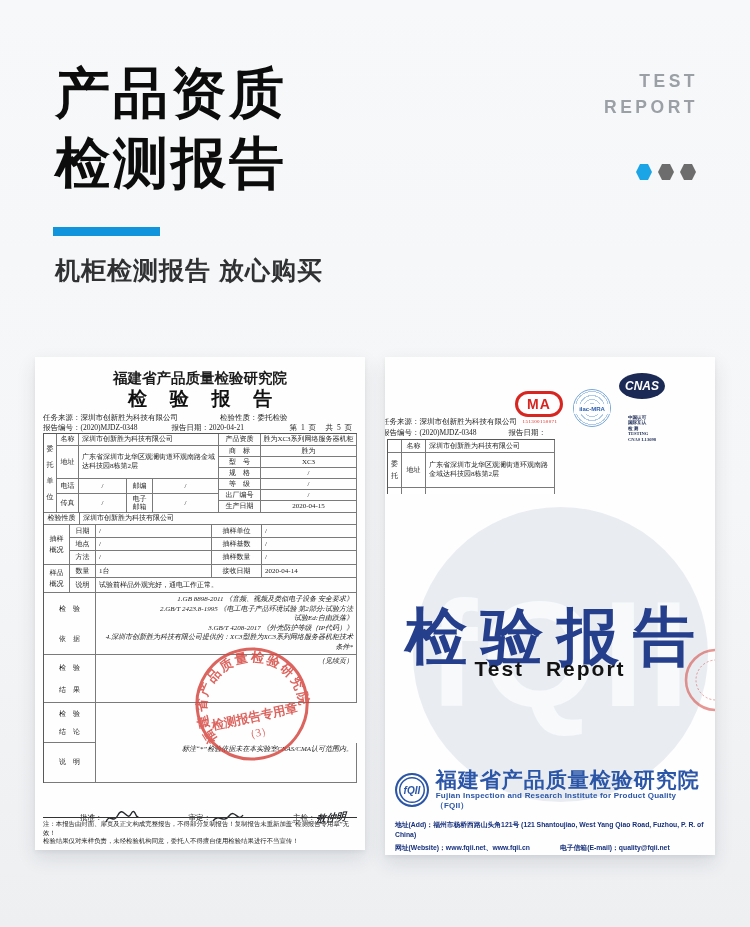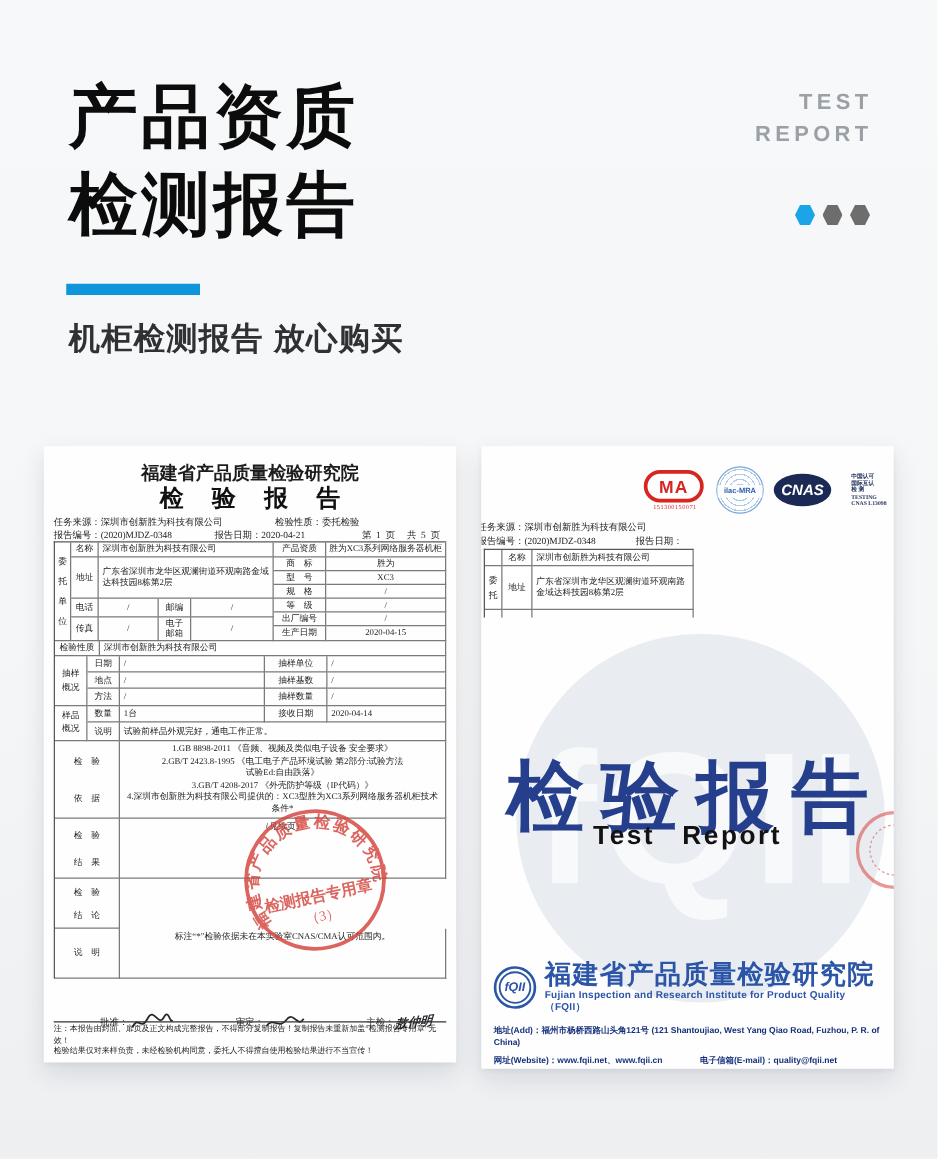--- a/index.html
+++ b/index.html
@@ -40,21 +40,21 @@
 
   .tbl { position:absolute; left:8px; top:76px; width:314px; border-top:1px solid #585858;
     border-left:1px solid #585858; font-size:7px; color:#232323; }
   .tr { display:flex; }
   .c { border-right:1px solid #7a7a7a; border-bottom:1px solid #7a7a7a; display:flex;
     align-items:center; justify-content:center; text-align:center; overflow:hidden; line-height:1.25; }
   .c.left { justify-content:flex-start; text-align:left; padding-left:3px; }
   .col { display:flex; flex-direction:column; }
   .f1 { flex:1; }
   .vlab { white-space:pre-line; }
-  .blk { align-items:flex-start; justify-content:flex-start; text-align:center; padding:2px 3px; display:block; }
+  .blk { align-items:flex-start; justify-content:flex-start; text-align:right; padding:2px 3px; display:block;font-style:italic; }
   .blk div { line-height:9.6px; }
 
   .sign-row { top:440px; left:23px; width:314px; display:flex; align-items:center; font-size:7.5px; color:#1c1c1c;margin-top:13px; }
   .sig-script { font-style:italic; font-weight:600; transform:rotate(-6deg) skewX(-10deg); font-size:10px; color:#26282c; }
   .foot-note { top:460px; left:8px; width:314px; border-top:1.5px solid #333; padding-top:2px;
     font-size:6.4px; line-height:8.6px; color:#1d1d1d; }
 
   .stamp { left:158px; top:288px; opacity:.82; transform:rotate(-12deg); }
 
   
@@ -62,21 +62,21 @@
   .cma { width:50px; text-align:center; }
   .cma-mark { width:48px; height:26px; border:3px solid #d8251f; border-radius:13px;
     display:flex; align-items:center; justify-content:center; color:#d8251f; font-weight:900;
     font-size:14px; font-family:"Liberation Sans",sans-serif; letter-spacing:1px; }
   .cma-num { font-size:5px; color:#d8251f; margin-top:2px; letter-spacing:.4px; }
   .ilac { width:38px; height:38px; border-radius:50%; border:1px solid #7aa7d8; position:relative;
     background:repeating-radial-gradient(circle at 50% 50%, #aecbec 0 1px, #ffffff 1px 4px); }
   .ilac-band { position:absolute; left:0; right:0; top:14px; height:10px; background:rgba(255,255,255,.92);
     display:flex; align-items:center; justify-content:center; font-size:6px; font-weight:bold;
     color:#2b5fae; font-family:"Liberation Sans",sans-serif; }
-  .cnas { display:flex; align-items:center; gap:16px; }
+  .cnas { display:flex; align-items:center; gap:16px;flex-direction:column; }
   .cnas-oval { width:46px; height:26px; background:#1b2a55; border-radius:50%;
     display:flex; align-items:center; justify-content:center; color:#fff; font-weight:900;
     font-size:12px; font-style:italic; font-family:"Liberation Sans",sans-serif; }
   .cnas-side { font-size:4.6px; line-height:5.4px; color:#1b2a55; font-weight:bold; }
 
   .r-meta1 { top:60px; left:-3px; width:330px; font-size:7.5px; color:#222; }
   .r-meta2 { top:71px; left:-3px; width:330px; font-size:7.5px; color:#222; display:flex; }
   .r-meta2 .m-b { margin-left:32px; }
 
   .r-tbl { position:absolute; left:2px; top:82px; width:168px; border-top:1px solid #585858;
@@ -219,21 +219,21 @@
         <div class="tr" style="height:14px">
           <div class="c" style="width:26px">方法</div>
           <div class="c left" style="width:116px">/</div>
           <div class="c" style="width:50px">抽样数量</div>
           <div class="c left f1">/</div>
         </div>
       </div>
     </div>
 
     <div class="tr" style="height:28px">
-      <div class="c vlab" style="width:26px; line-height:11px;font-family:Liberation Mono, monospace;">样品
+      <div class="c vlab" style="width:26px; line-height:11px;">样品
 概况</div>
       <div class="col f1">
         <div class="tr" style="height:13px">
           <div class="c" style="width:26px">数量</div>
           <div class="c left" style="width:116px">1台</div>
           <div class="c" style="width:50px">接收日期</div>
           <div class="c left f1">2020-04-14</div>
         </div>
         <div class="tr" style="height:15px">
           <div class="c" style="width:26px">说明</div>

